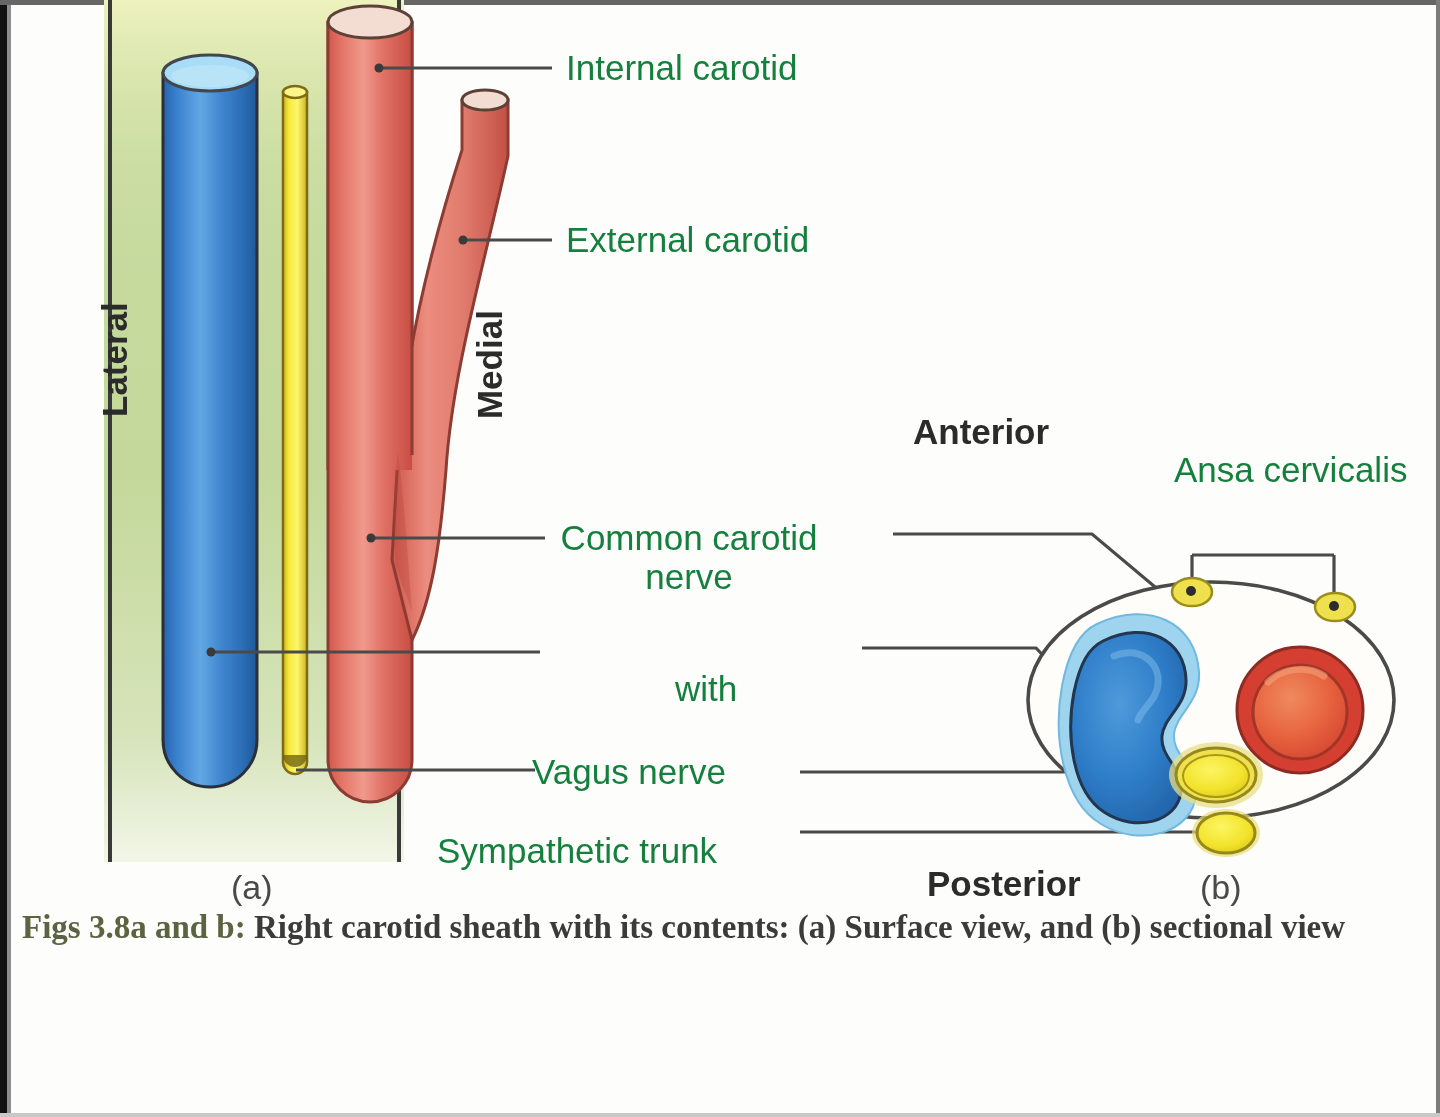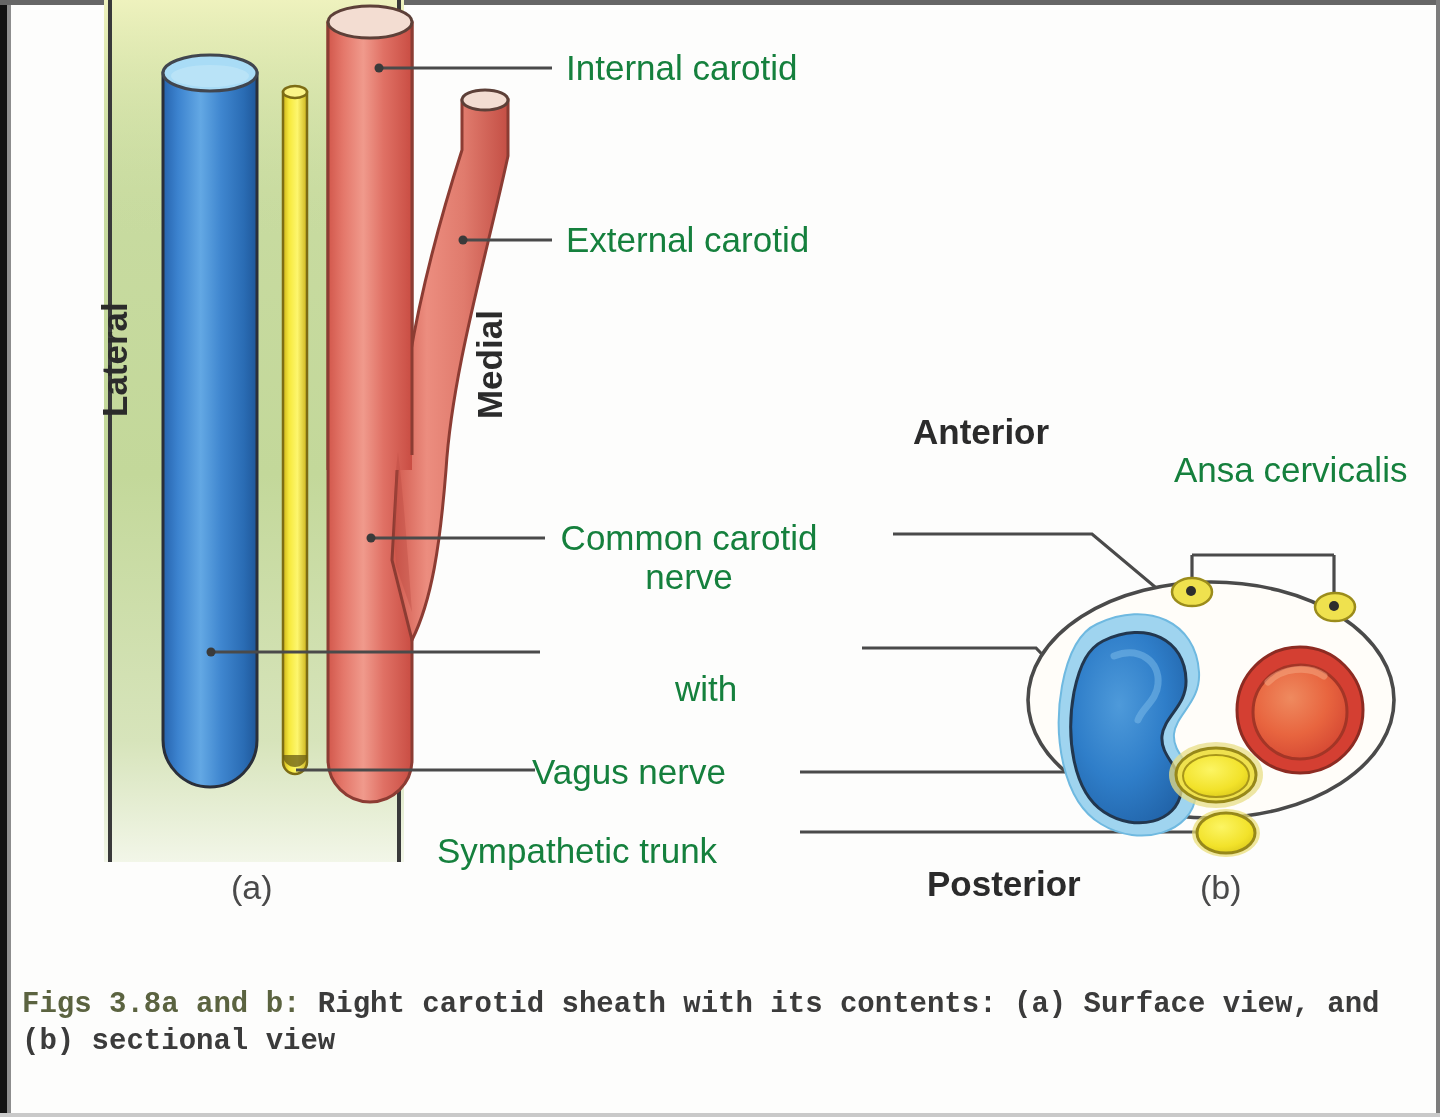--- a/index.html
+++ b/index.html
@@ -24,23 +24,23 @@
     font-family:"Liberation Sans","DejaVu Sans",sans-serif;
     white-space:nowrap;line-height:1.12;
   }
   .lbl-main{font-size:35px;}
   .lbl-center{text-align:center;}
   .lbl-bold{font-weight:bold;color:#2b2b2b;font-size:35px;}
   .lbl-panel{font-size:34px;color:#4a4a4a;}
   .vert{transform-origin:50% 50%;}
 
   #caption{
-    position:absolute;left:22px;top:986px;width:1400px;
-    font-size:29px;font-weight:bold;color:#3b3b3b;line-height:1.28;
-    font-family:Liberation Mono, monospace;
+    position:absolute;left:22px;top:906px;width:1400px;
+    font-size:33px;font-weight:bold;color:#3b3b3b;line-height:1.28;
+    font-family:Liberation Serif, serif;
   }
   #caption .cap-head{color:#5b6340;}
 </style>
 </head>
 <body>
 
 <div id="frame-left"></div>
 <div id="frame-left2"></div>
 <div id="frame-top"></div>
 <div id="frame-right"></div>

